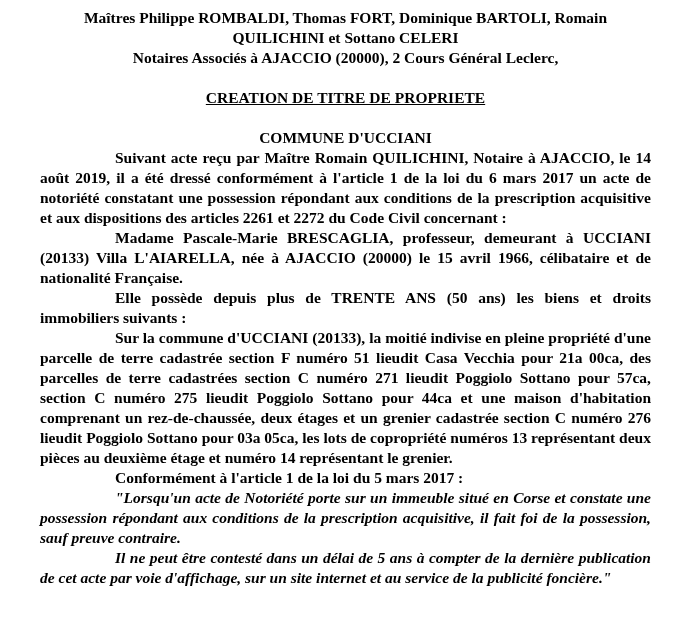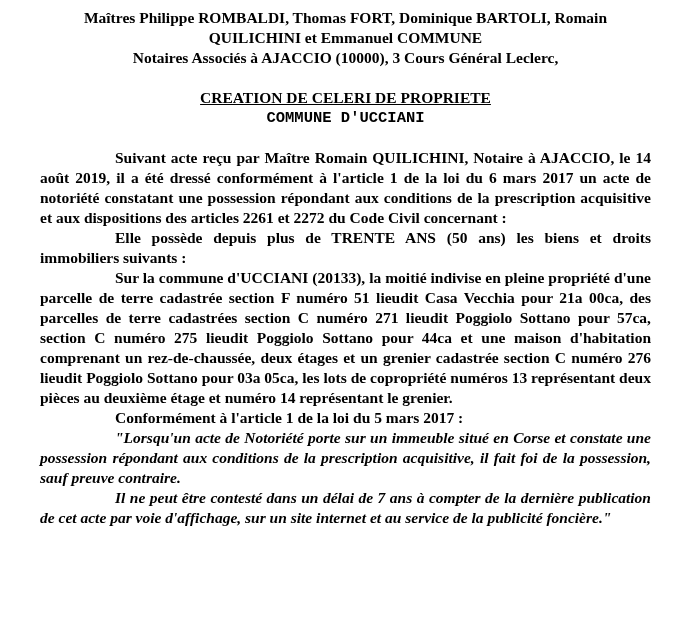--- a/index.html
+++ b/index.html
@@ -24,51 +24,51 @@
   .header-line {
     text-align: center;
   }
   .doc-title {
     text-align: center;
     text-decoration: underline;
     margin-top: 20px;
   }
   .doc-subtitle {
     text-align: center;
-    font-family: Liberation Mono, monospace;
+    margin-top: 20px;
   }
   .body-text p {
     margin: 0;
     text-align: justify;
     text-indent: 75px;
   }
   .body-text p.first {
-    margin-top: 20px;
   }
   .body-text p.italic {
     font-style: italic;
   }
 </style>
 </head>
 <body>
 
 <div class="page">
 
   <div class="doc-header">
     <div class="header-line">Maîtres Philippe ROMBALDI, Thomas FORT, Dominique BARTOLI, Romain</div>
-    <div class="header-line">QUILICHINI et Emmanuel COMMUNE</div>
-    <div class="header-line">Notaires Associés à AJACCIO (10000), 3 Cours Général Leclerc,</div>
+    <div class="header-line">QUILICHINI et Sottano CELERI</div>
+    <div class="header-line">Notaires Associés à AJACCIO (20000), 2 Cours Général Leclerc,</div>
   </div>
 
-  <div class="doc-title">CREATION DE CELERI DE PROPRIETE</div>
+  <div class="doc-title">CREATION DE TITRE DE PROPRIETE</div>
 
   <div class="doc-subtitle">COMMUNE D'UCCIANI</div>
 
   <div class="body-text">
     <p class="first">Suivant acte reçu par Maître Romain QUILICHINI, Notaire à AJACCIO, le 14 août 2019, il a été dressé conformément à l'article 1 de la loi du 6 mars 2017 un acte de notoriété constatant une possession répondant aux conditions de la prescription acquisitive et aux dispositions des articles 2261 et 2272 du Code Civil concernant :</p>
+    <p>Madame Pascale-Marie BRESCAGLIA, professeur, demeurant à UCCIANI (20133) Villa L'AIARELLA, née à AJACCIO (20000) le 15 avril 1966, célibataire et de nationalité Française.</p>
     <p>Elle possède depuis plus de TRENTE ANS (50 ans) les biens et droits immobiliers suivants :</p>
     <p>Sur la commune d'UCCIANI (20133), la moitié indivise en pleine propriété d'une parcelle de terre cadastrée section F numéro 51 lieudit Casa Vecchia pour 21a 00ca, des parcelles de terre cadastrées section C numéro 271 lieudit Poggiolo Sottano pour 57ca, section C numéro 275 lieudit Poggiolo Sottano pour 44ca et une maison d'habitation comprenant un rez-de-chaussée, deux étages et un grenier cadastrée section C numéro 276 lieudit Poggiolo Sottano pour 03a 05ca, les lots de copropriété numéros 13 représentant deux pièces au deuxième étage et numéro 14 représentant le grenier.</p>
     <p>Conformément à l'article 1 de la loi du 5 mars 2017 :</p>
     <p class="italic">"Lorsqu'un acte de Notoriété porte sur un immeuble situé en Corse et constate une possession répondant aux conditions de la prescription acquisitive, il fait foi de la possession, sauf preuve contraire.</p>
-    <p class="italic">Il ne peut être contesté dans un délai de 7 ans à compter de la dernière publication de cet acte par voie d'affichage, sur un site internet et au service de la publicité foncière."</p>
+    <p class="italic">Il ne peut être contesté dans un délai de 5 ans à compter de la dernière publication de cet acte par voie d'affichage, sur un site internet et au service de la publicité foncière."</p>
   </div>
 
 </div>
 
 </body></html>

